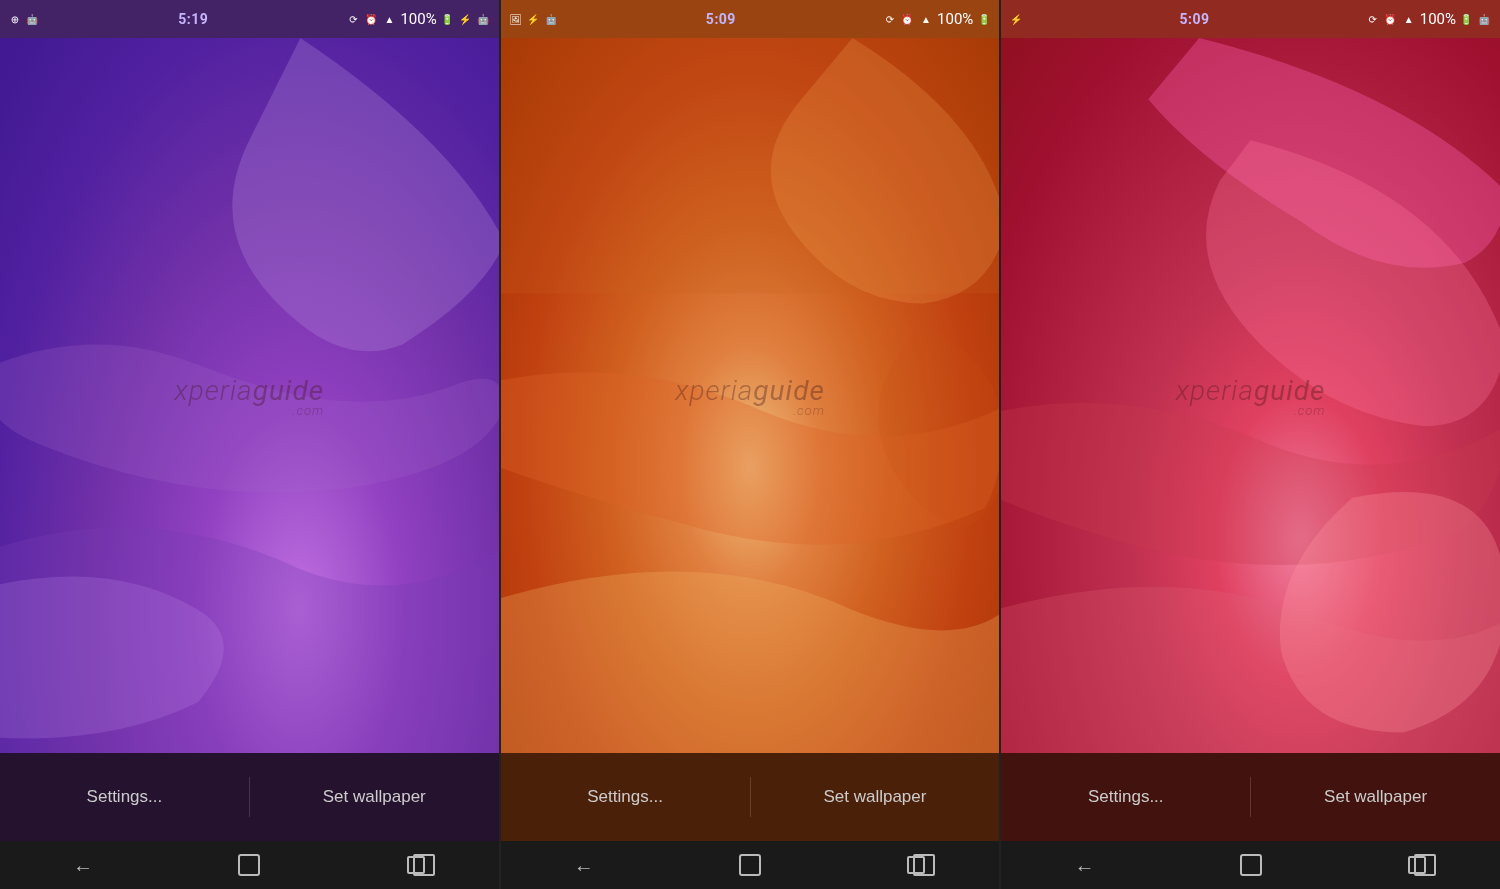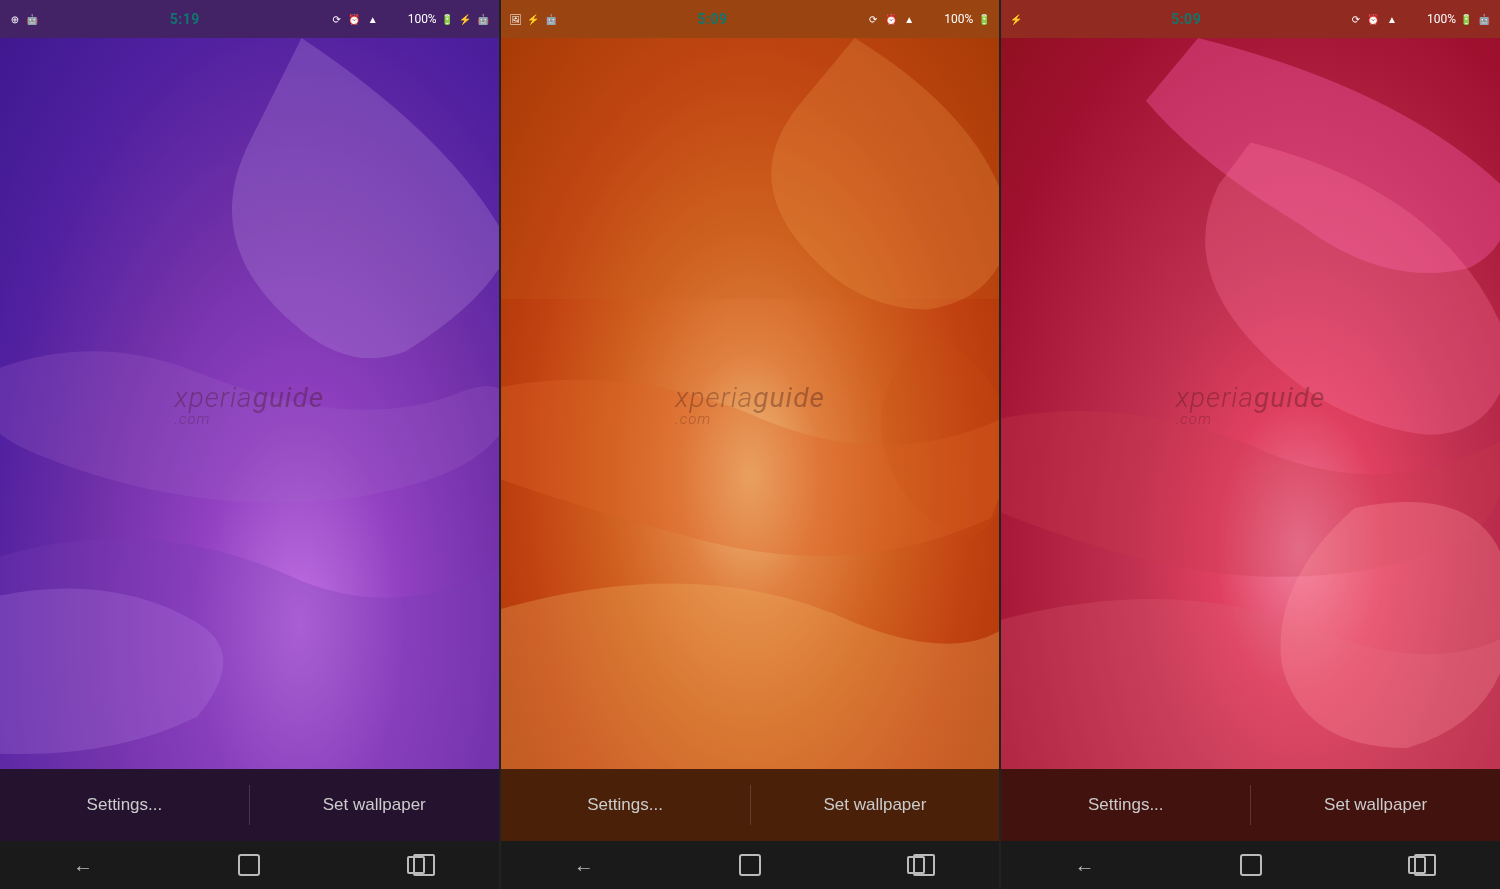--- a/index.html
+++ b/index.html
@@ -51,38 +51,37 @@
       display: flex;
       align-items: center;
       gap: 4px;
       font-size: 11px;
       color: #fff;
     }
 
     .status-center {
       font-size: 14px;
       font-weight: bold;
-      color: #0f766e;
+      color: #c4b5fd;
       letter-spacing: 0.5px;
     }
 
     .status-icon {
       width: 14px;
       height: 14px;
       display: inline-flex;
       align-items: center;
       justify-content: center;
       font-size: 10px;
       color: #fff;
     }
 
     .battery-text {
-      font-size: 12px;
+      font-size: 15px;
       color: #fff;
-      margin-left: 24px;
     }
 
     
     .wallpaper-area {
       flex: 1;
       position: relative;
       overflow: hidden;
     }
 
     
@@ -124,29 +123,30 @@
       z-index: 5;
       font-style: italic;
     }
 
     .watermark span.bold {
       font-weight: 400;
       font-style: italic;
     }
 
     .watermark-com {
-      font-size: 15px;
+      font-size: 13px;
       display: block;
+      text-align: right;
       margin-top: -4px;
       color: rgba(60,20,20,0.3);
     }
 
     
     .toolbar {
-      height: 72px;
+      height: 88px;
       display: flex;
       align-items: center;
       z-index: 10;
     }
 
     .screen-1 .toolbar { background: rgba(40,20,50,0.92); }
     .screen-2 .toolbar { background: rgba(80,35,10,0.92); }
     .screen-3 .toolbar { background: rgba(70,20,15,0.92); }
 
     .toolbar-btn {

